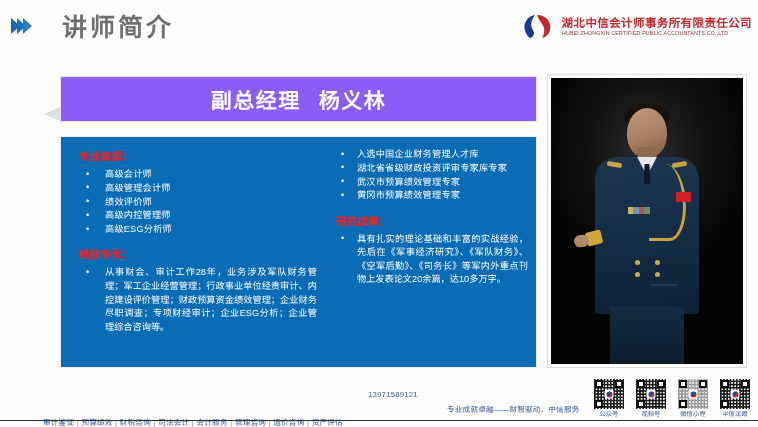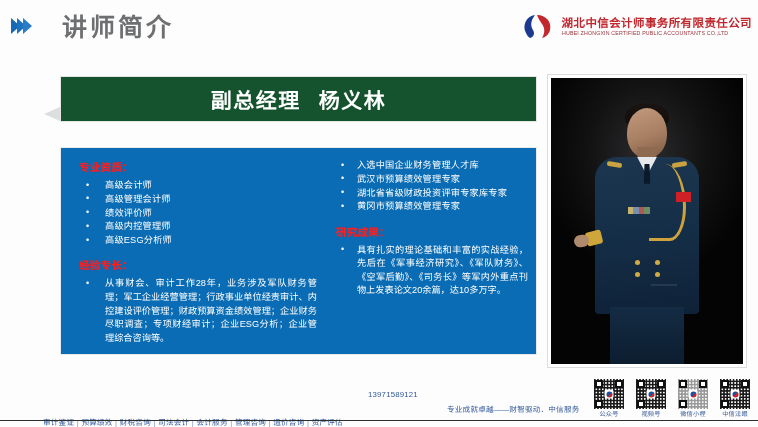--- a/index.html
+++ b/index.html
@@ -93,21 +93,21 @@
     transform-origin: left center;
   }
 
   
   .name-banner {
     position: absolute;
     left: 60px;
     top: 76px;
     width: 477px;
     height: 46px;
-    background: #14532d;
+    background: #8b5cf6;
     border: 1px solid #e4e4e4;
     box-sizing: border-box;
     display: flex;
     align-items: center;
     justify-content: center;
   }
   .name-banner .nm {
     color: #ffffff;
     font-size: 21px;
     font-weight: bold;
@@ -126,26 +126,25 @@
     border-right: 16px solid #d9dadb;
     opacity: .9;
   }
 
   
   .blue-panel {
     position: absolute;
     left: 60px;
     top: 136px;
     width: 477px;
-    height: 208px;
+    height: 232px;
     background: #0a6cb4;
     border: 1px solid #e9e9e9;
     box-sizing: border-box;
     display: flex;
-    margin-top: 11px;
   }
   .col {
     box-sizing: border-box;
     padding: 11px 8px 6px 14px;
   }
   .col.left  { width: 265px; }
   .col.right { width: 212px; padding-left: 7px; }
 
   .sec-title {
     color: #ff1f1f;
@@ -489,22 +488,22 @@
 
       <div class="sec-title second">经验专长：</div>
       <ul class="blist para">
         <li>从事财会、审计工作28年，业务涉及军队财务管理；军工企业经营管理；行政事业单位经责审计、内控建设评价管理；财政预算资金绩效管理；企业财务尽职调查；专项财经审计；企业ESG分析；企业管理综合咨询等。</li>
       </ul>
     </div>
 
     <div class="col right">
       <ul class="blist">
         <li>入选中国企业财务管理人才库</li>
+        <li>湖北省省级财政投资评审专家库专家</li>
         <li>武汉市预算绩效管理专家</li>
-        <li>湖北省省级财政投资评审专家库专家</li>
         <li>黄冈市预算绩效管理专家</li>
       </ul>
 
       <div class="sec-title second">研究成果：</div>
       <ul class="blist para">
         <li>具有扎实的理论基础和丰富的实战经验，先后在《军事经济研究》、《军队财务》、《空军后勤》、《司务长》等军内外重点刊物上发表论文20余篇，达10多万字。</li>
       </ul>
     </div>
   </div>
 

